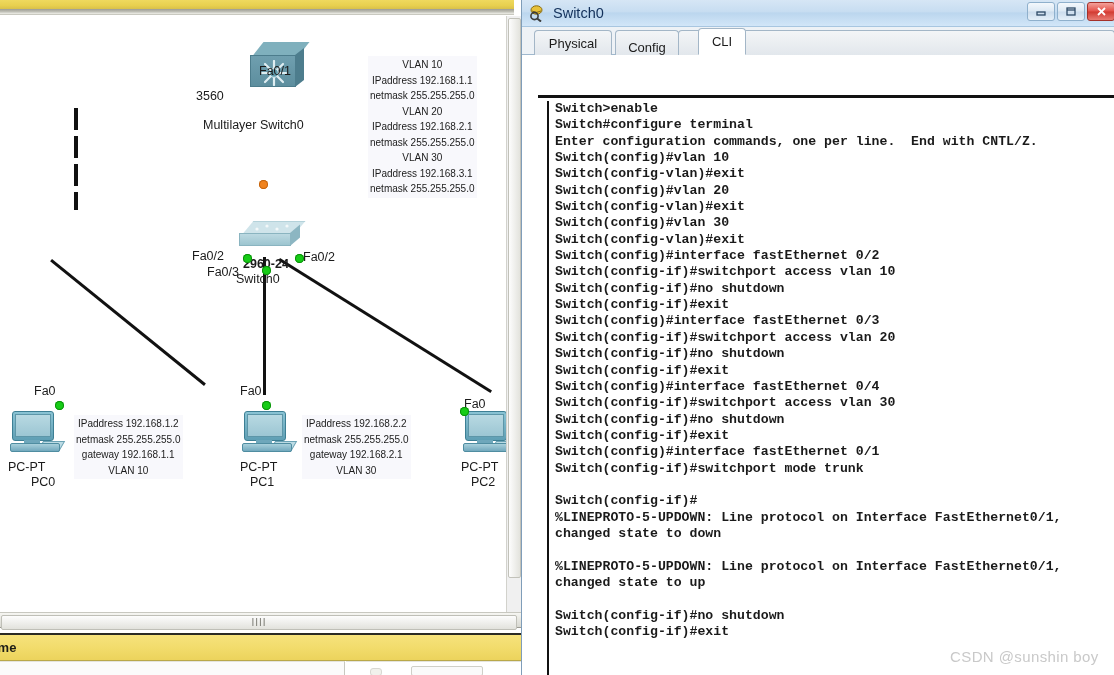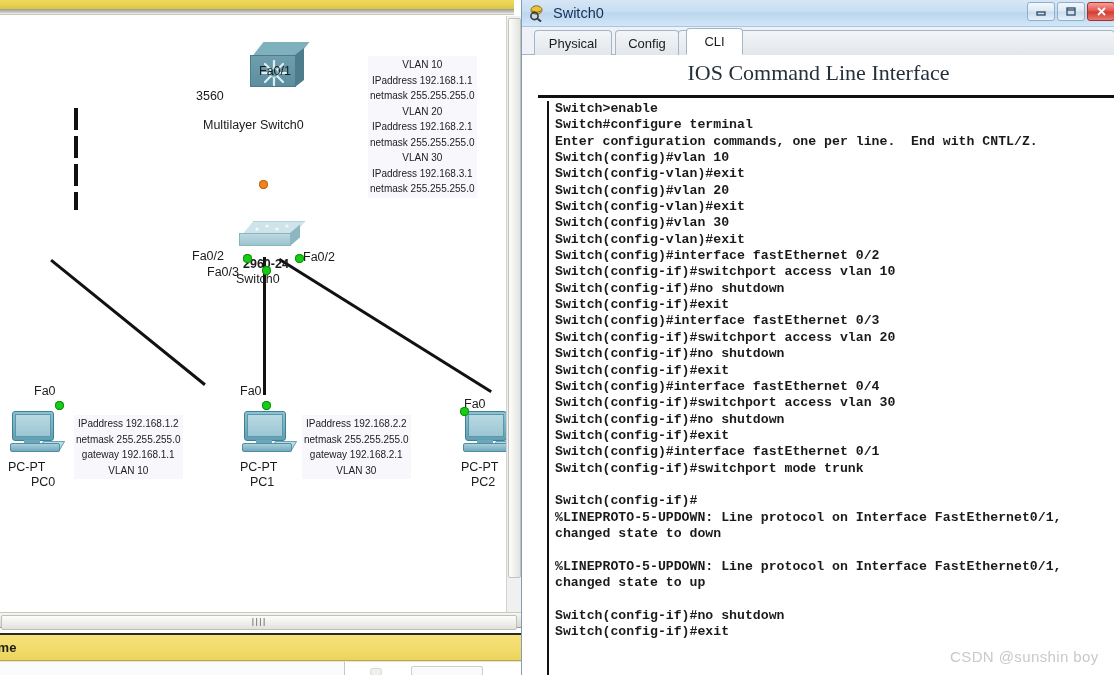--- a/index.html
+++ b/index.html
@@ -417,31 +417,30 @@
             <line x1="9" y1="2" x2="2" y2="9" stroke="#ffffff" stroke-width="1.8"></line>
           </svg>
         </span>
       </span>
     </div>
 
     <div class="tabs">
       <div class="tab" style="left:12px; width:78px;">
         <span>Physical</span>
       </div>
-      <div class="tab" style="left:93px; width:64px;">
+      <div class="tab" style="left:93px; width:64px;align-items:flex-end;">
         <span>Config</span>
       </div>
       <div class="tab-filler"></div>
-      <div class="tab active" style="left:164px; width:57px;">
+      <div class="tab active" style="left:176px; width:48px;">
         <span>CLI</span>
       </div>
     </div>
 
     <div class="cli-body">
-      <div class="cli-heading">IOS Command Line Interface</div>
       <div class="cli-rule"></div>
       <div class="cli-text">Switch&gt;enable
 Switch#configure terminal
 Enter configuration commands, one per line.  End with CNTL/Z.
 Switch(config)#vlan 10
 Switch(config-vlan)#exit
 Switch(config)#vlan 20
 Switch(config-vlan)#exit
 Switch(config)#vlan 30
 Switch(config-vlan)#exit

